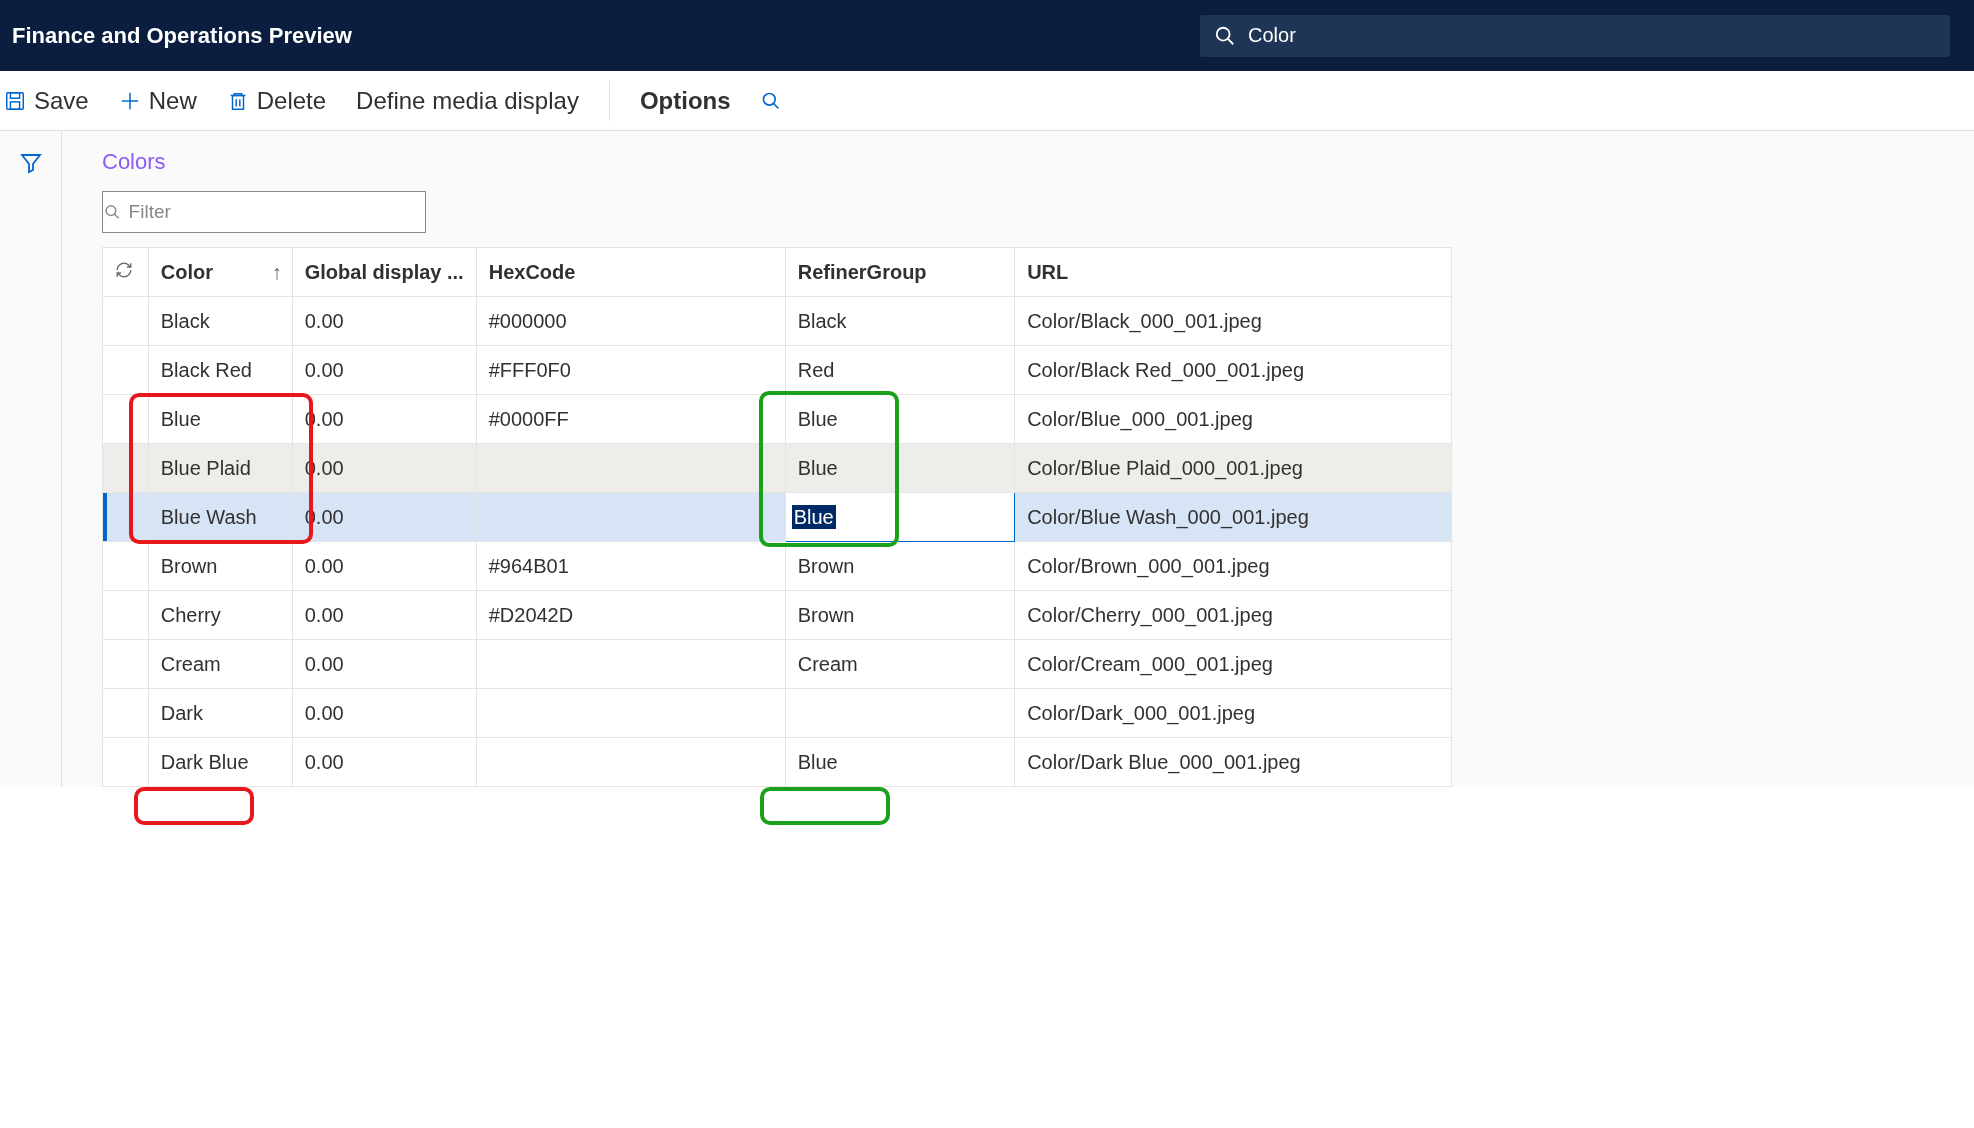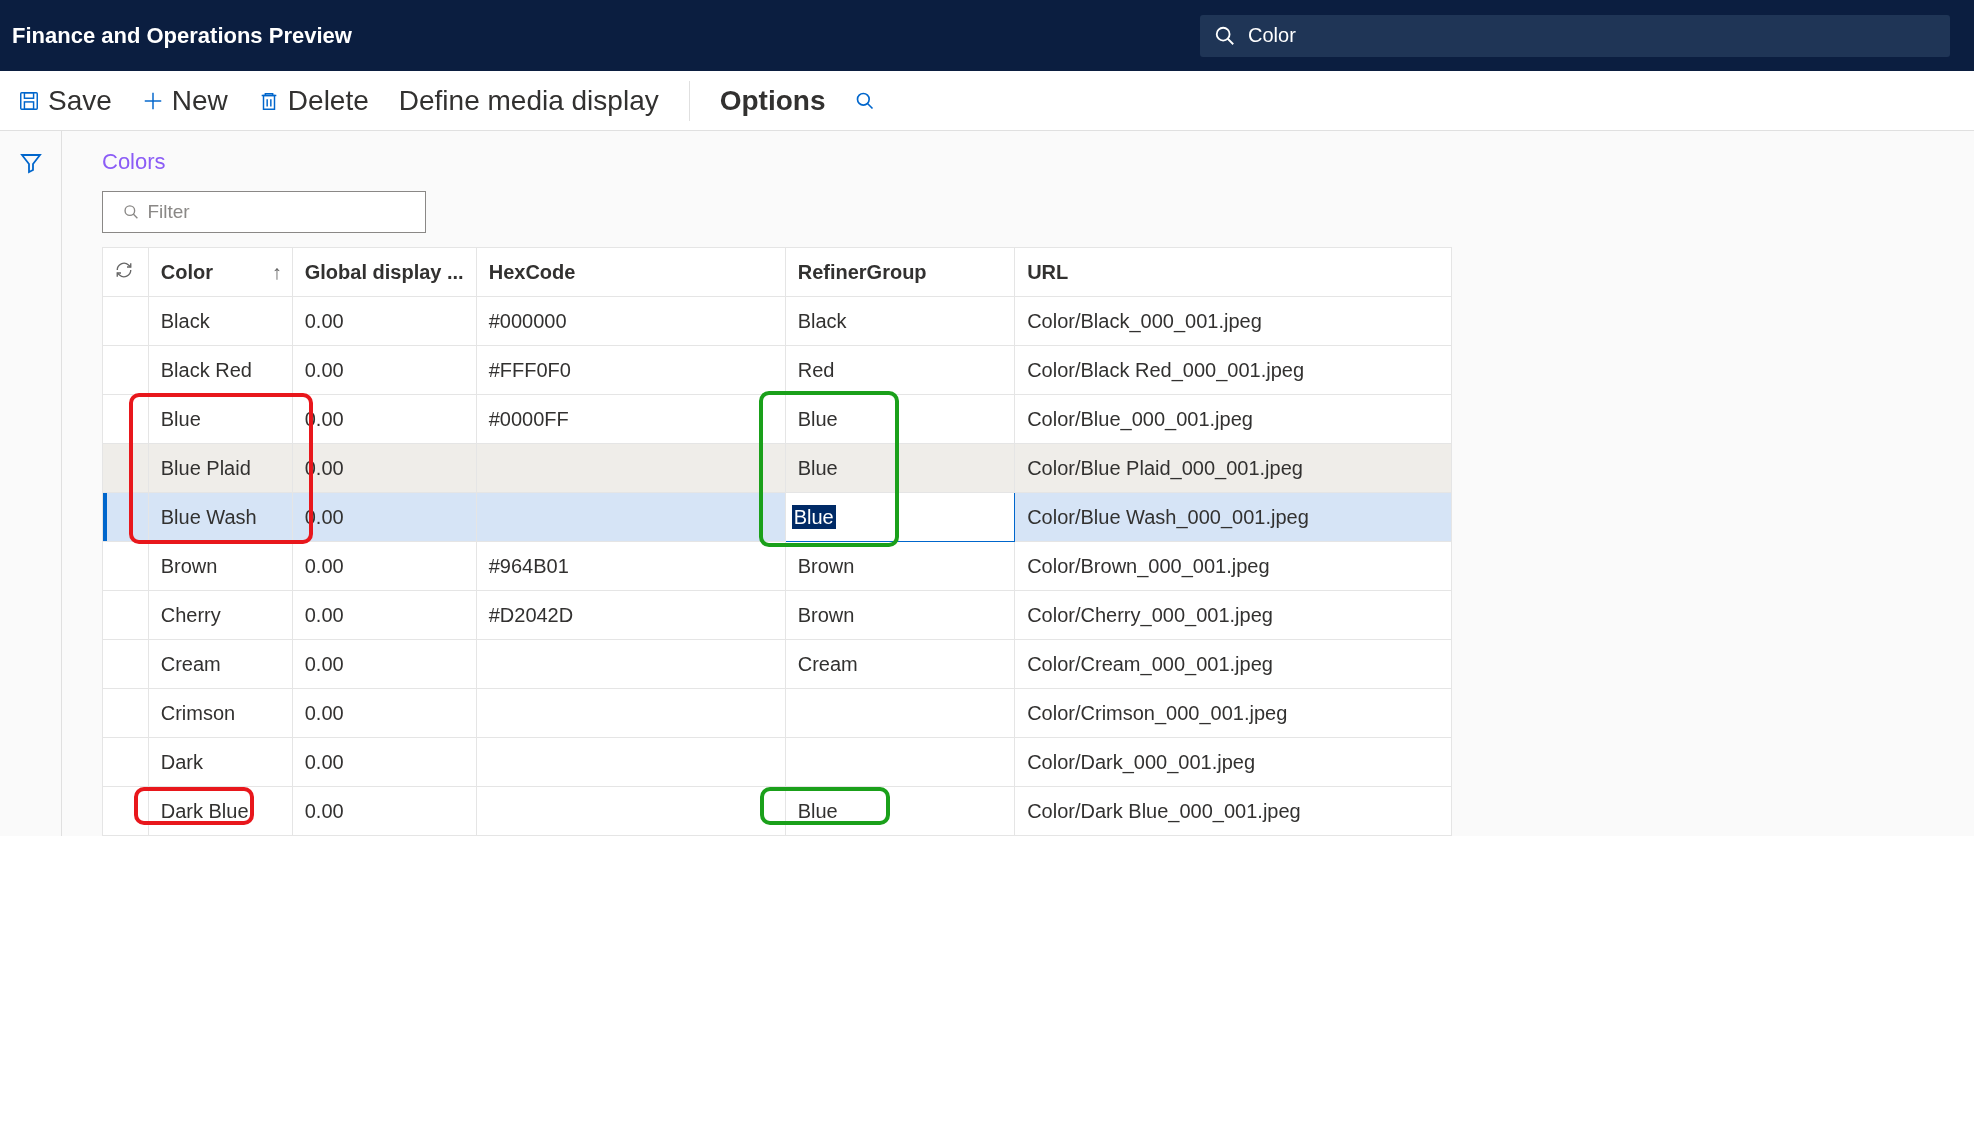--- a/index.html
+++ b/index.html
@@ -42,23 +42,23 @@
     margin-left: 12px;
     width: 100%;
   }
   .search-input::placeholder { color: #cfd6e1; }
 
   .cmd-bar {
     height: 60px;
     border-bottom: 1px solid #e0e0e0;
     display: flex;
     align-items: center;
-    padding: 0 18px;
+    padding: 0 4px;
     gap: 30px;
-    font-size: 28px;
+    font-size: 24px;
   }
   .cmd-item {
     display: flex;
     align-items: center;
     gap: 8px;
     cursor: pointer;
     color: #323130;
   }
   .cmd-icon { color: #0066cc; display: inline-flex; }
   .cmd-bold { font-weight: 700; }
@@ -71,21 +71,21 @@
     display: flex;
     justify-content: center;
     padding-top: 20px;
     background: #fafafa;
   }
   .main { flex: 1; padding: 18px 0 0 40px; background: #fafafa; }
   .page-title { font-size: 22px; color: #8b5cf6; margin-bottom: 16px; }
   .filter-box {
     width: 324px; height: 42px; border: 1px solid #8a8886;
     background: #fff; display: flex; align-items: center;
-    padding: 0 20px; margin-bottom: 14px;
+    padding: 0 1px; margin-bottom: 14px;
   }
   .filter-input {
     border: none; outline: none; font-size: 19px;
     margin-left: 8px; width: 100%;
   }
   .filter-input::placeholder { color: #8a8886; }
 
   table.grid {
     border-collapse: collapse;
     background: #fff;
@@ -292,28 +292,20 @@
             <tr>
               <td></td>
               <td>Cream</td>
               <td class="num">0.00</td>
               <td></td>
               <td>Cream</td>
               <td>Color/Cream_000_001.jpeg</td>
             </tr>
             <tr>
               <td></td>
-              <td>Crimson</td>
-              <td class="num">0.00</td>
-              <td></td>
-              <td></td>
-              <td>Color/Crimson_000_001.jpeg</td>
-            </tr>
-            <tr>
-              <td></td>
               <td>Dark</td>
               <td class="num">0.00</td>
               <td></td>
               <td></td>
               <td>Color/Dark_000_001.jpeg</td>
             </tr>
             <tr>
               <td></td>
               <td>Dark Blue</td>
               <td class="num">0.00</td>

